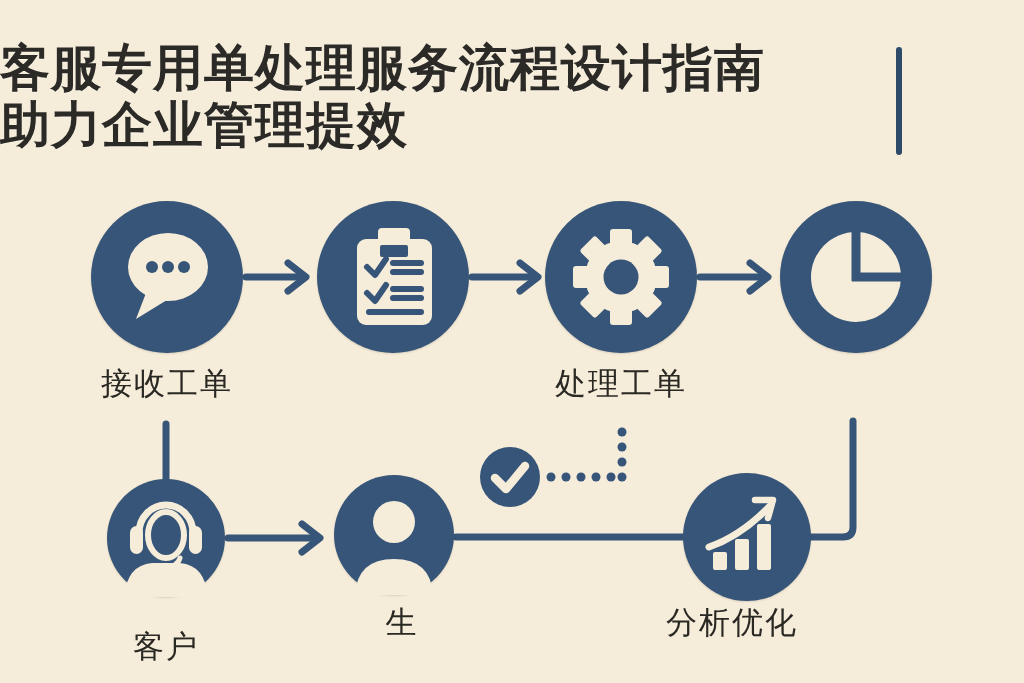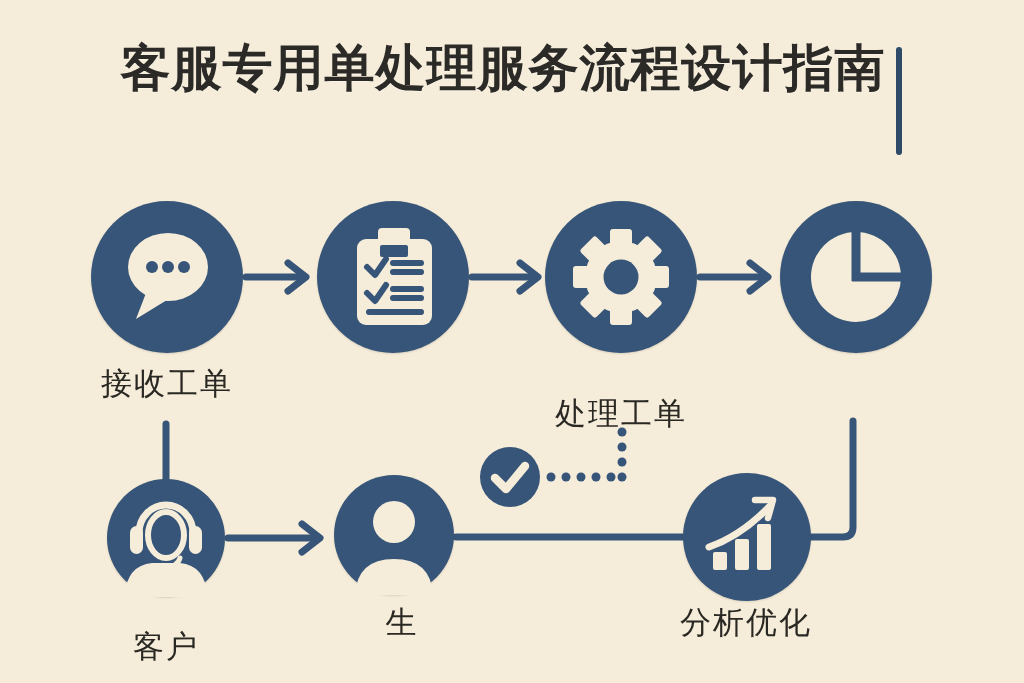--- a/index.html
+++ b/index.html
@@ -6,22 +6,22 @@
   body{
     width:1024px;height:683px;overflow:hidden;
     font-family:"Liberation Sans","DejaVu Sans",sans-serif;
   }
   .canvas{
     position:relative;width:1024px;height:683px;
     background:#f5ecda;
   }
   
   .title-block{
-    position:absolute;left:8px;top:40;width:990px;top:40px;
-    text-align:center;z-index:3;
+    position:absolute;left:0;top:40;width:990px;top:40px;
+    z-index:3;
   }
   .title-line{
     font-size:50px;font-weight:900;letter-spacing:1px;
     color:#2b2a26;line-height:57px;
     text-shadow:0 1px 0 rgba(255,255,255,.35);
   }
   .accent-bar{
     position:absolute;left:896px;top:47px;width:6px;height:108px;
     background:#2d4a69;border-radius:3px;z-index:3;
   }
@@ -41,20 +41,21 @@
     letter-spacing:2px;
   }
 </style>
 </head>
 <body>
 
 <div class="canvas">
 
   <div class="title-block">
     <div class="title-line">客服专用单处理服务流程设计指南</div>
+    <div class="title-line">助力企业管理提效</div>
   </div>
   <div class="accent-bar"></div>
 
   <svg class="connector-layer" width="1024" height="683" viewBox="0 0 1024 683">
     <g stroke="#365578" stroke-width="7" fill="none" stroke-linecap="round" stroke-linejoin="round">
 
       <g>
         <path d="M246 277 L300 277"></path>
           <path d="M288 263 L306 277 L288 291"></path>
       </g>
@@ -134,21 +135,21 @@
         <rect x="65" y="28" width="22" height="22" rx="3" transform="rotate(135 76 76)"></rect>
         <rect x="65" y="28" width="22" height="22" rx="3" transform="rotate(180 76 76)"></rect>
         <rect x="65" y="28" width="22" height="22" rx="3" transform="rotate(225 76 76)"></rect>
         <rect x="65" y="28" width="22" height="22" rx="3" transform="rotate(270 76 76)"></rect>
         <rect x="65" y="28" width="22" height="22" rx="3" transform="rotate(315 76 76)"></rect>
         <circle cx="76" cy="76" r="36"></circle>
       </g>
       <circle cx="76" cy="76" r="17.5" fill="#365578"></circle>
     </svg>
   </div>
-  <div class="node-label" style="left:501px;top:363px;margin-top:30px;">处理工单</div>
+  <div class="node-label" style="left:501px;top:363px;">处理工单</div>
 
   <div class="node" style="left:780px;top:201px;width:152px;height:152px;">
     <svg width="152" height="152" viewBox="0 0 152 152">
       <circle cx="76" cy="76" r="45" fill="#f5ecda"></circle>
       <g stroke="#365578" stroke-width="9" fill="none">
         <path d="M76 80 L76 29"></path>
         <path d="M72 76 L123 76"></path>
       </g>
     </svg>
   </div>
@@ -177,15 +178,15 @@
     <svg width="128" height="128" viewBox="0 0 128 128">
       <g fill="#f5ecda">
         <rect x="30" y="79" width="14" height="18" rx="2"></rect>
         <rect x="52" y="66" width="14" height="31" rx="2"></rect>
         <rect x="74" y="51" width="14" height="46" rx="2"></rect>
       </g>
       <path d="M26 74 Q58 63 87 33" fill="none" stroke="#f5ecda" stroke-width="7" stroke-linecap="round"></path>
       <path d="M72 27 L90 27 L85 45" fill="none" stroke="#f5ecda" stroke-width="6.5" stroke-linecap="round" stroke-linejoin="round"></path>
     </svg>
   </div>
-  <div class="node-label" style="left:626px;top:602px;">分析优化</div>
+  <div class="node-label" style="left:612px;top:602px;">分析优化</div>
 
 </div>
 
 </body></html>

